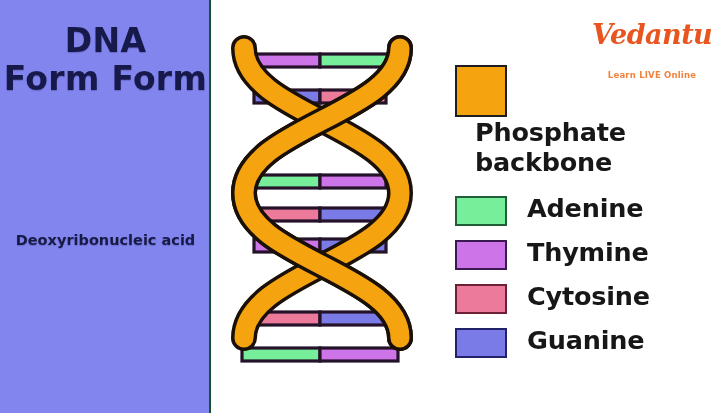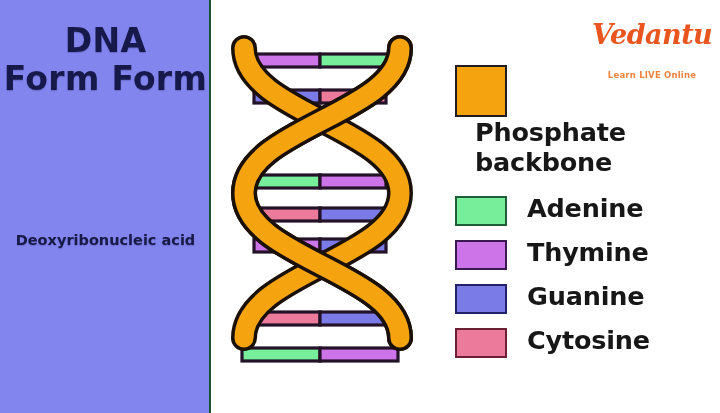--- a/index.html
+++ b/index.html
@@ -165,22 +165,22 @@
     </div>
     <div class="legend-row">
       <span class="swatch a" style="background:#76ee9a"></span>
       <span class="legend-label">Adenine</span>
     </div>
     <div class="legend-row">
       <span class="swatch t" style="background:#cc74e8"></span>
       <span class="legend-label">Thymine</span>
     </div>
     <div class="legend-row">
+      <span class="swatch c" style="background:#ec7a9b"></span>
+      <span class="legend-label">Cytosine</span>
+    </div>
+    <div class="legend-row">
       <span class="swatch g" style="background:#7b7be8"></span>
       <span class="legend-label">Guanine</span>
-    </div>
-    <div class="legend-row">
-      <span class="swatch c" style="background:#ec7a9b"></span>
-      <span class="legend-label">Cytosine</span>
     </div>
   </div>
 
 </div>
 
 </body></html>

